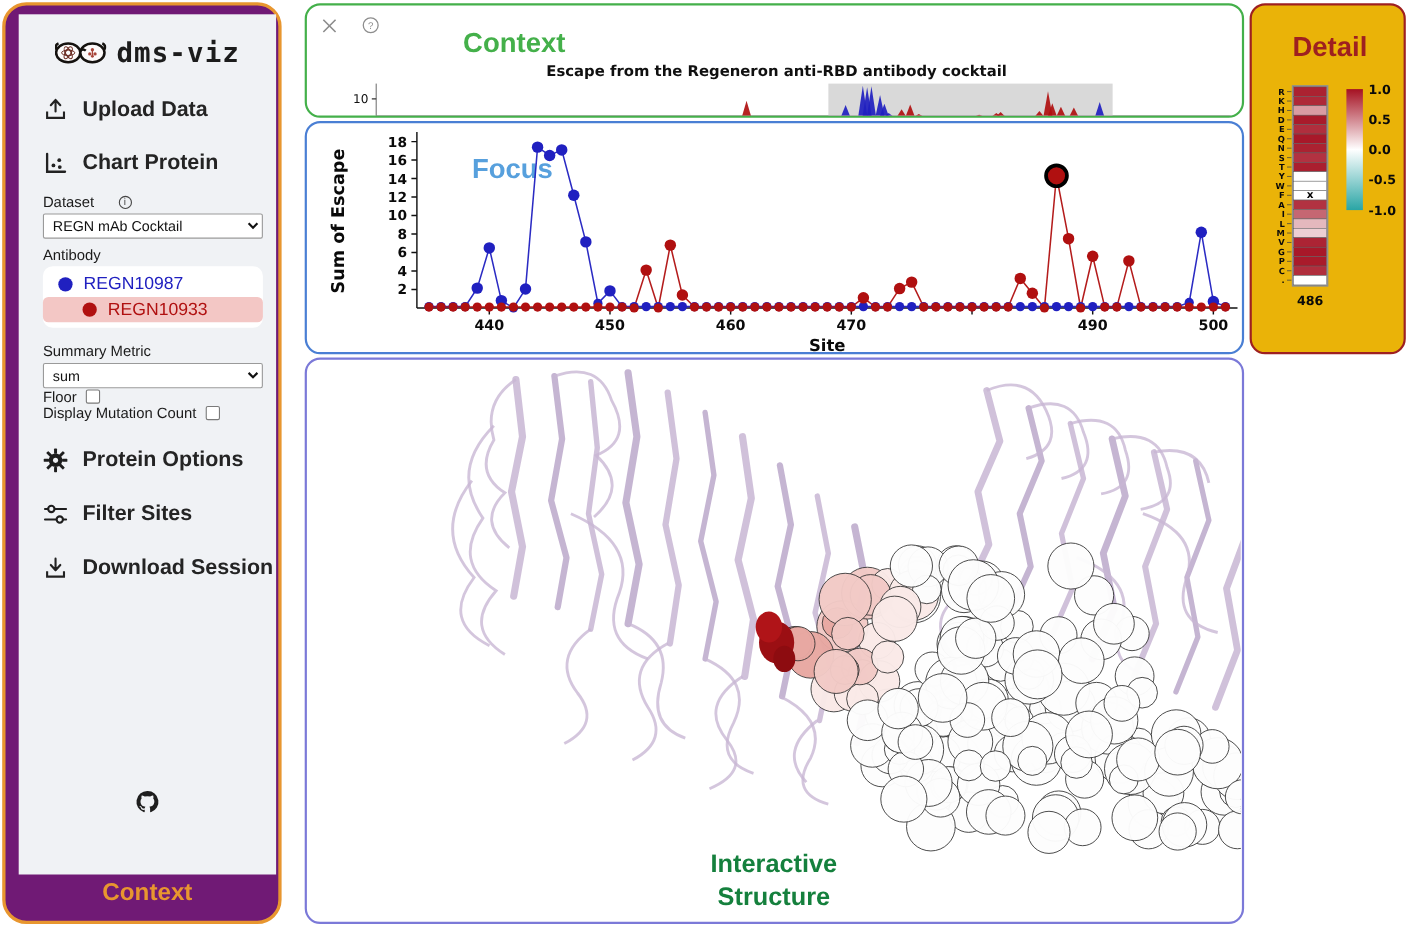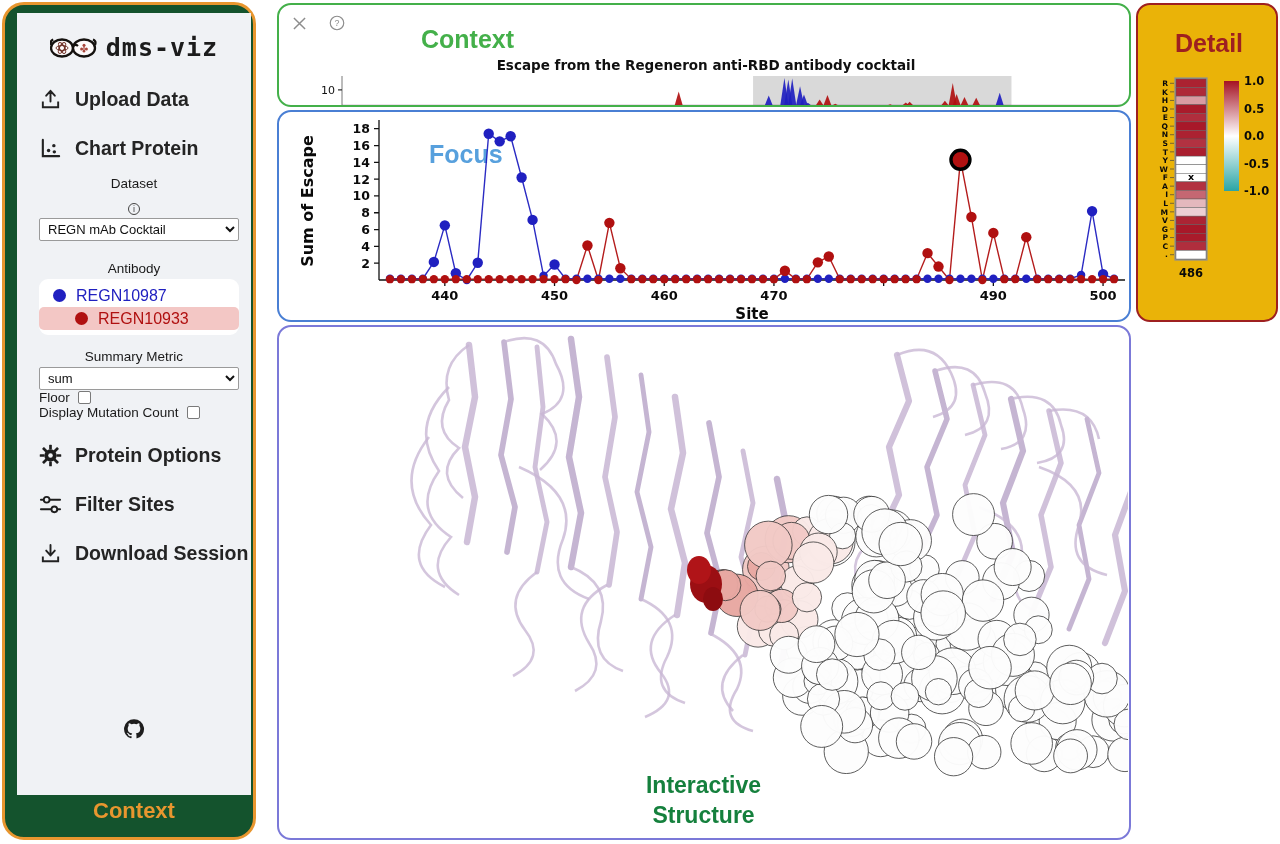--- a/index.html
+++ b/index.html
@@ -11,21 +11,21 @@
     overflow: hidden;
   }
   #app { position: relative; width: 1280px; height: 844px; }
 
   
   #sidebar-outline {
     position: absolute; left: 2px; top: 2px;
     width: 254px; height: 838px;
     border: 3px solid #e8962f;
     border-radius: 22px;
-    background: #14532d;
+    background: #701a75;
   }
   #sidebar-panel {
     position: absolute; left: 12px; top: 8px;
     width: 234px; height: 782px;
     background: #f0f2f5;
   }
   .logo-row {
     display: flex; align-items: center; justify-content: center;
     gap: 9px; padding-top: 20px;
   }
@@ -37,21 +37,21 @@
   .nav-item {
     display: flex; align-items: center; gap: 13px;
     padding-left: 22px; margin-top: 26px; cursor: pointer;
   }
   .nav-label { font-size: 19.5px; font-weight: bold; color: #242424; }
   .nav-icon { width: 23px; height: 23px; flex: 0 0 23px; display: block; }
 
   .control-block { padding: 0 22px; margin-top: 16px; }
   .ctl-label {
     font-size: 13.5px; color: #1a1a1a; margin-bottom: 3px;
-    display: flex; align-items: center; gap: 12px; flex-direction: column;
+    display: flex; align-items: center; gap: 22px;
   }
   select.ctl-select {
     width: 200px; height: 23px; font-size: 13px;
     font-family: "Liberation Sans", sans-serif;
     border: 1px solid #9a9a9a; border-radius: 2px;
     background: #ffffff; color: #111; padding: 0 4px;
   }
   .antibody-box {
     width: 200px; background: #ffffff; border-radius: 9px;
     padding: 5px 0 5px 0; margin-top: 3px;
@@ -198,21 +198,21 @@
       <div class="control-block">
         <div class="ctl-label">
           <span>Dataset</span>
           <span class="info-circle">i</span>
         </div>
         <select class="ctl-select">
           <option>REGN mAb Cocktail</option>
         </select>
       </div>
 
-      <div class="control-block" style="margin-top:20px">
+      <div class="control-block" style="margin-top:7px">
         <div class="ctl-label">Antibody</div>
         <div class="antibody-box">
           <div class="ab-row">
             <span class="ab-dot" id="abdot0" style="background: rgb(32, 32, 192);"></span>
             <span class="ab-name" id="abname0" style="color: rgb(32, 32, 192);">REGN10987</span>
           </div>
           <div class="ab-row selected">
             <span class="ab-dot" id="abdot1" style="background: rgb(176, 16, 16);"></span>
             <span class="ab-name" id="abname1" style="color: rgb(176, 16, 16);">REGN10933</span>
           </div>

